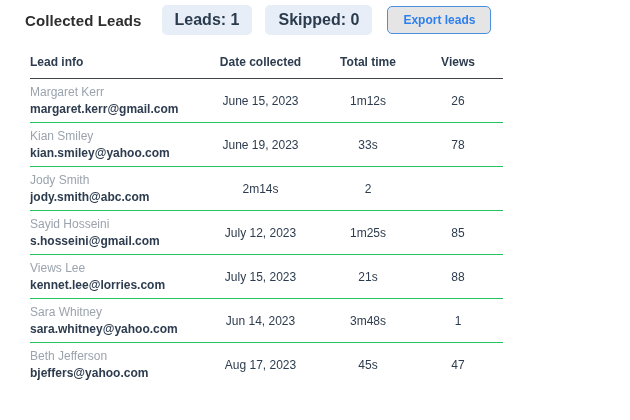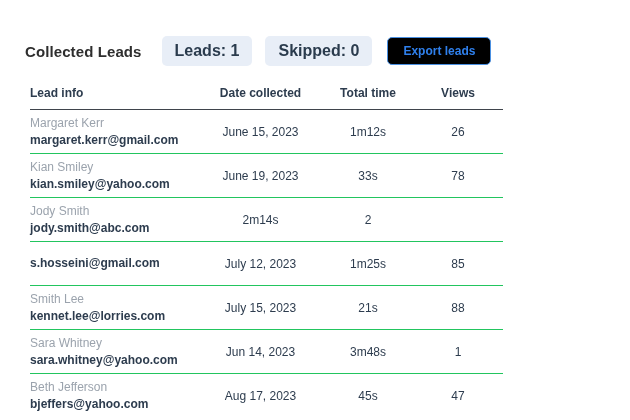--- a/index.html
+++ b/index.html
@@ -1,19 +1,19 @@
 <!DOCTYPE html>
 <html><head>
 <meta charset="utf-8">
 <style>
   * { box-sizing: border-box; margin: 0; padding: 0; }
   html, body { width: 630px; height: 420px; background: #ffffff; overflow: hidden; }
   body { font-family: "Liberation Sans", sans-serif; color: #2d3c4e; }
 
-  .page { width: 528px; height: 420px; padding-top: 38px; }
+  .page { width: 528px; height: 420px; padding-top: 7px; }
 
   
   .header {
     display: flex;
     align-items: center;
     padding: 0 25px;
     height: 26px;
   }
   .title {
     font-size: 15px;
@@ -26,21 +26,21 @@
     background: #e8eef7;
     color: #2a3b4d;
     font-size: 16px;
     font-weight: 700;
     padding: 6px 13px;
     border-radius: 5px;
     margin-right: 13px;
     white-space: nowrap;
   }
   .export-btn {
-    background: #000000;
+    background: #e5e5e5;
     border: 1px solid #4a90e2;
     color: #2f80ed;
     font-family: "Liberation Sans", sans-serif;
     font-size: 12px;
     font-weight: 700;
     padding: 6px 15px;
     border-radius: 5px;
     margin-left: 2px;
     cursor: pointer;
     white-space: nowrap;
@@ -132,30 +132,31 @@
     <div class="cell">
       <div class="lead-name">Jody Smith</div>
       <div class="lead-email">jody.smith@abc.com</div>
     </div>
     <div class="cell center val">2m14s</div>
     <div class="cell center val">2</div>
   </div>
 
   <div class="trow">
     <div class="cell">
+      <div class="lead-name">Sayid Hosseini</div>
       <div class="lead-email">s.hosseini@gmail.com</div>
     </div>
     <div class="cell center val">July 12, 2023</div>
     <div class="cell center val">1m25s</div>
     <div class="cell center val">85</div>
   </div>
 
   <div class="trow">
     <div class="cell">
-      <div class="lead-name">Smith Lee</div>
+      <div class="lead-name">Views Lee</div>
       <div class="lead-email">kennet.lee@lorries.com</div>
     </div>
     <div class="cell center val">July 15, 2023</div>
     <div class="cell center val">21s</div>
     <div class="cell center val">88</div>
   </div>
 
   <div class="trow">
     <div class="cell">
       <div class="lead-name">Sara Whitney</div>

